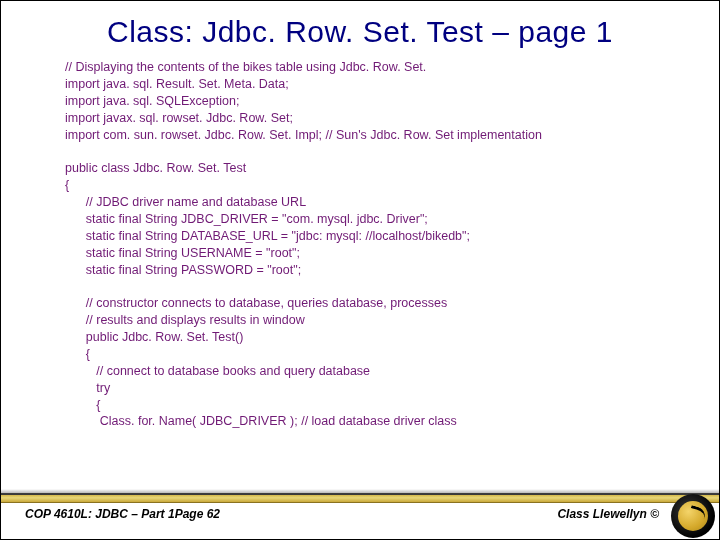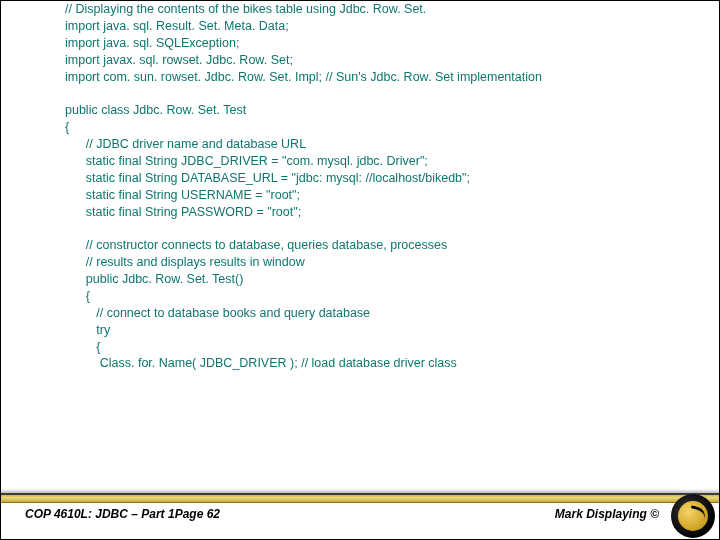--- a/index.html
+++ b/index.html
@@ -23,21 +23,21 @@
     color: #000080;
     margin-top: 14px;
     margin-bottom: 10px;
     font-weight: normal;
     letter-spacing: 0.5px;
   }
   .code-block {
     font-family: Arial, Helvetica, sans-serif;
     font-size: 12.5px;
     line-height: 1.35;
-    color: #0f766e;
+    color: #701a75;
     padding: 0 60px 0 64px;
     white-space: pre;
   }
   .footer {
     position: absolute;
     bottom: 0;
     left: 0;
     width: 100%;
     height: 46px;
     border-top: 2px solid #000;
@@ -109,20 +109,21 @@
     border-top: 3px solid #000;
     border-radius: 0 12px 0 0;
     transform: rotate(15deg);
   }
 </style>
 </head>
 <body>
 
 <div class="slide">
 
+  <h1 class="title">Class:  Jdbc. Row. Set. Test – page 1</h1>
 
   <div class="code-block">// Displaying the contents of the bikes table using Jdbc. Row. Set.
 import java. sql. Result. Set. Meta. Data;
 import java. sql. SQLException;
 import javax. sql. rowset. Jdbc. Row. Set;
 import com. sun. rowset. Jdbc. Row. Set. Impl; // Sun's Jdbc. Row. Set implementation
 
 public class Jdbc. Row. Set. Test
 {
       // JDBC driver name and database URL
@@ -139,21 +140,21 @@
          try
          {
           Class. for. Name( JDBC_DRIVER ); // load database driver class</div>
 
   <div class="footer">
     <div class="footer-gradient"></div>
     <div class="footer-gold"></div>
     <div class="footer-content">
       <div class="footer-left">COP 4610L: JDBC – Part 1</div>
       <div class="footer-center">Page 62</div>
-      <div class="footer-right">Mark Displaying ©</div>
+      <div class="footer-right">Class Llewellyn ©</div>
     </div>
     <div class="logo">
       <div class="logo-outer">
         <div class="logo-inner">
           <div class="logo-accent"></div>
         </div>
       </div>
     </div>
   </div>
 

